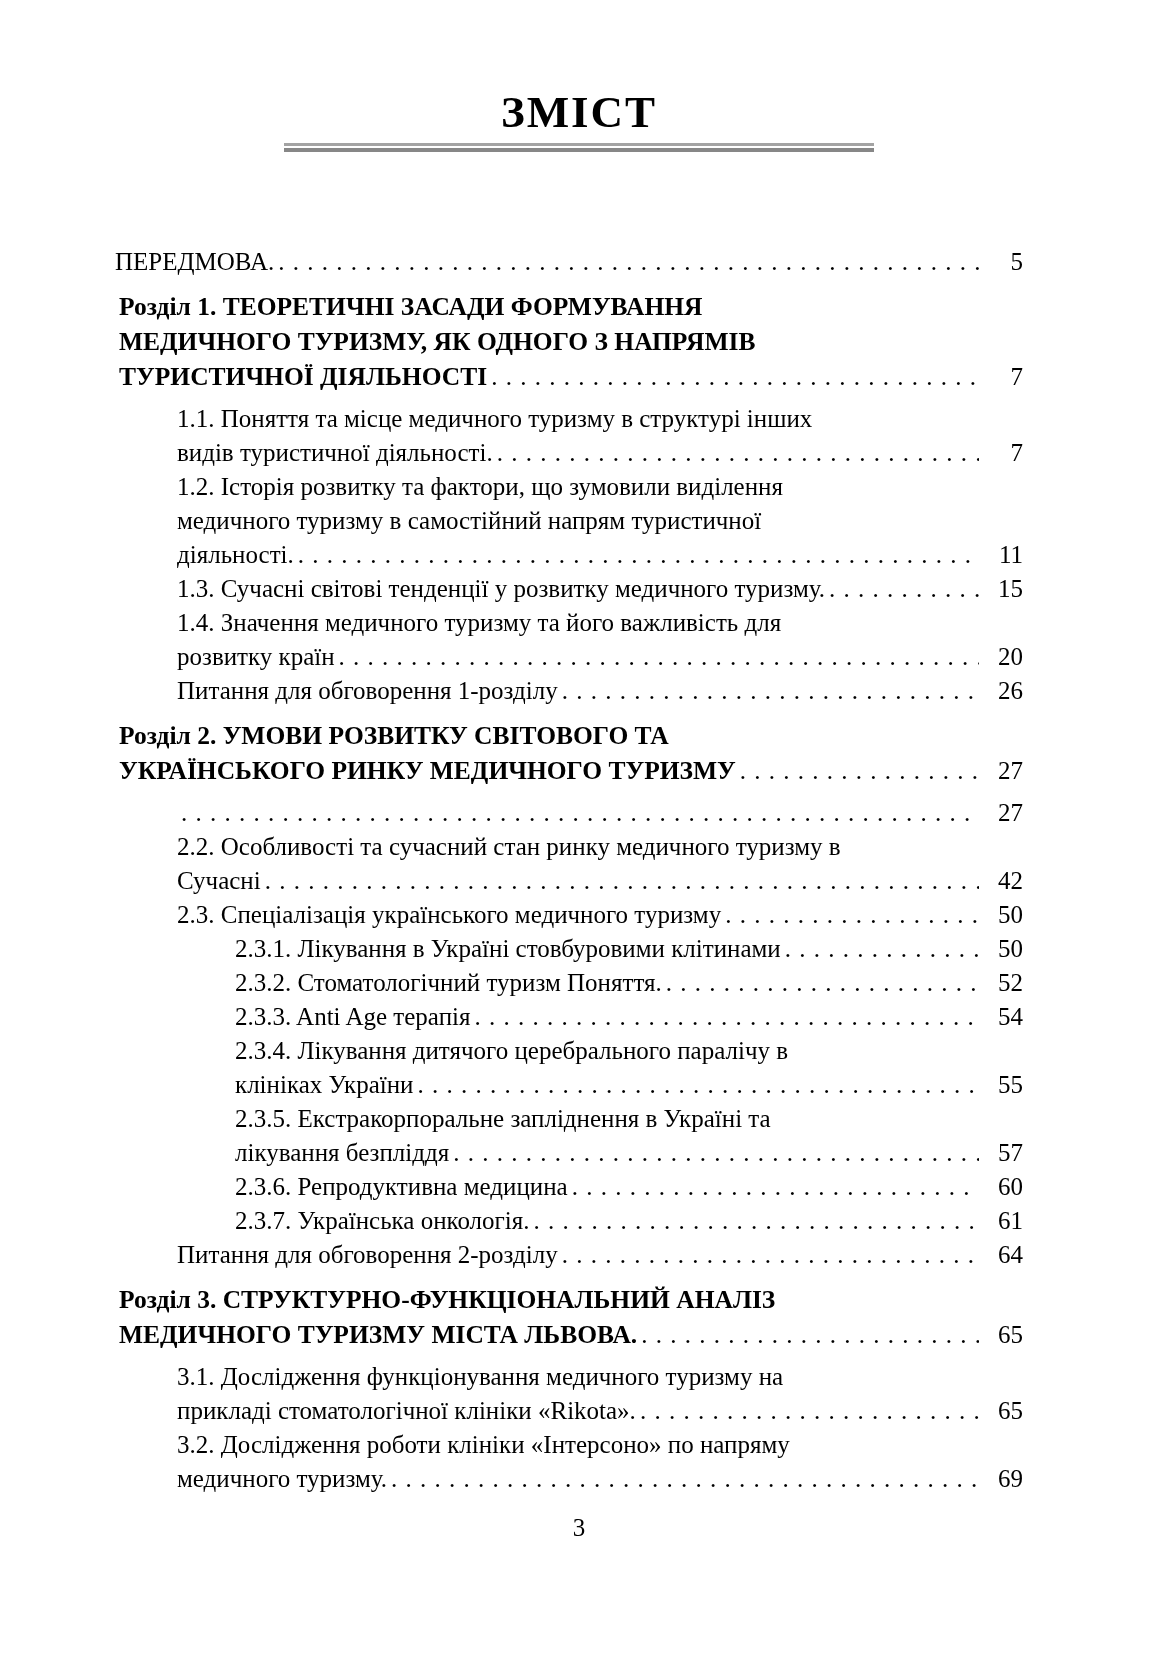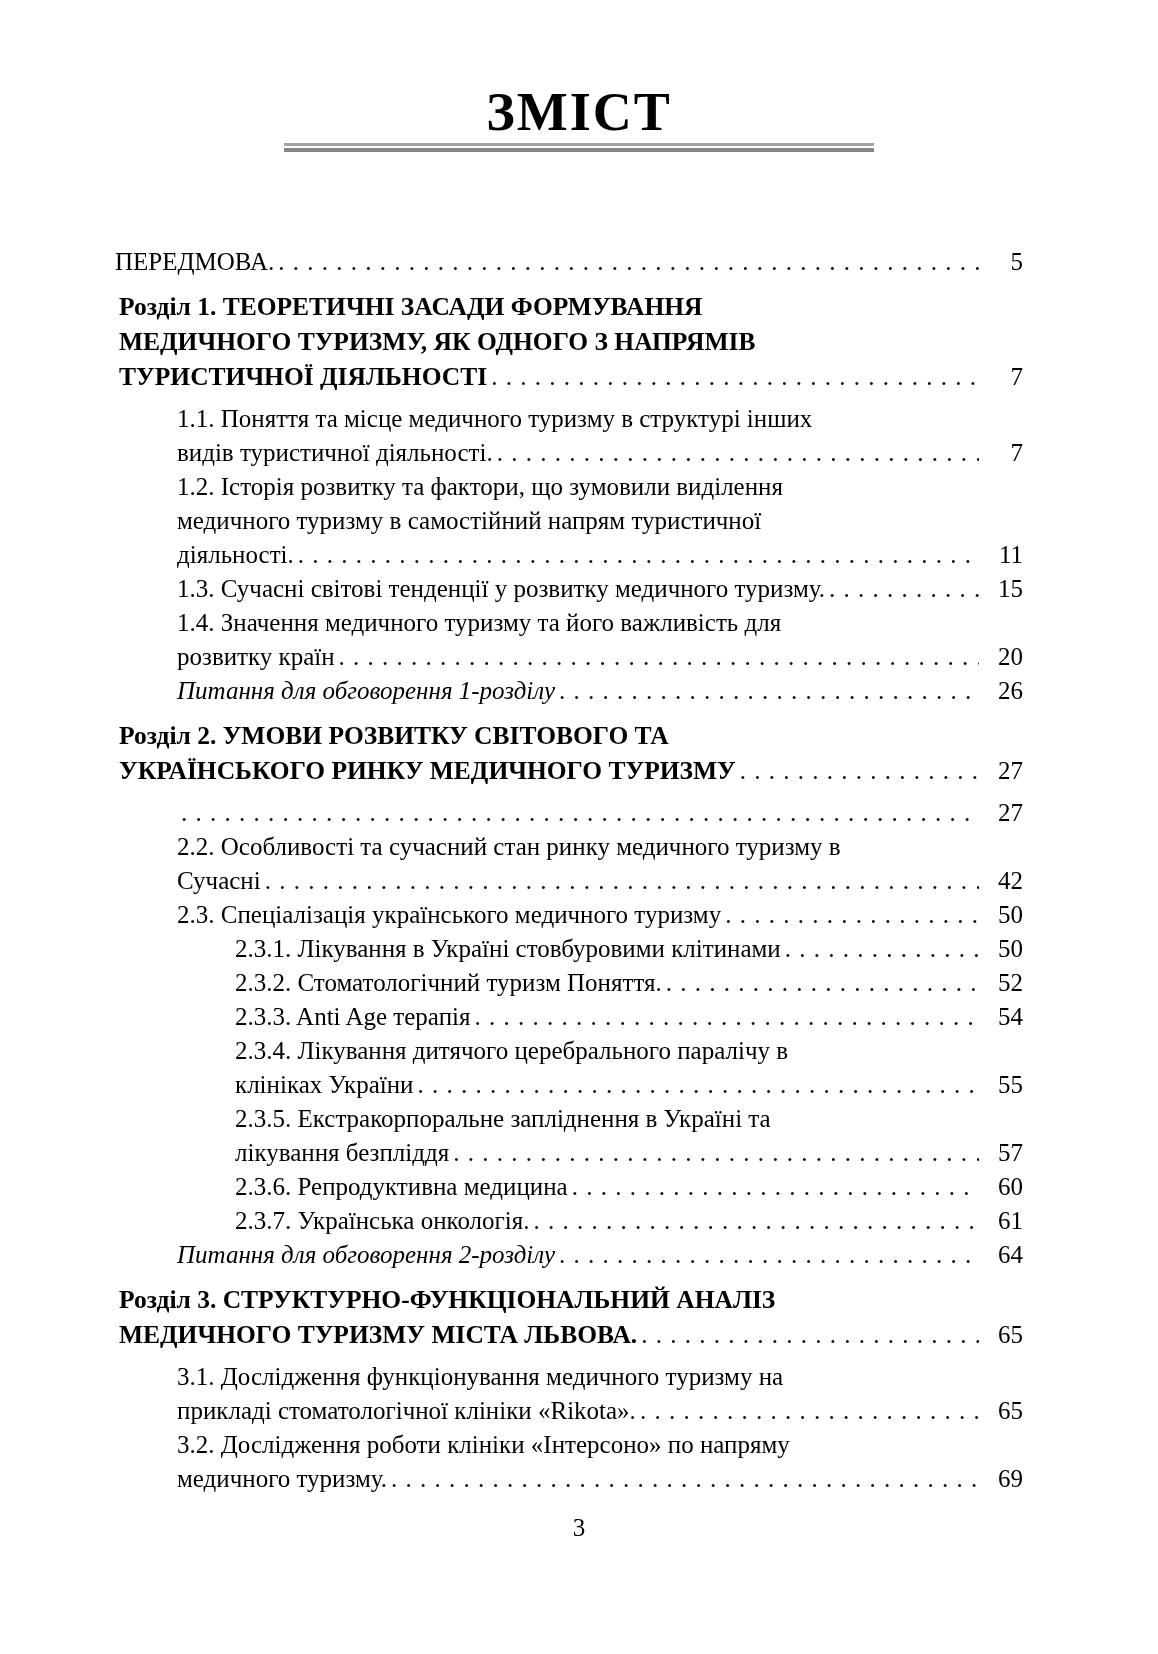--- a/index.html
+++ b/index.html
@@ -12,21 +12,21 @@
     width: 1158px;
     height: 1654px;
     background: #ffffff;
     color: #000000;
     font-family: "Liberation Serif", "DejaVu Serif", serif;
     overflow: hidden;
   }
   .title {
     padding-top: 86px;
     text-align: center;
-    font-size: 54px;
+    font-size: 45px;
     line-height: 52px;
     font-weight: bold;
     letter-spacing: 2px;
   }
   .title-rule {
     width: 590px;
     margin: 5px auto 0 auto;
   }
   .rule-light { height: 3px; background: #a3a3a3; }
   .rule-gap   { height: 2px; background: #ffffff; }
@@ -41,21 +41,21 @@
     align-items: flex-end;
     line-height: 34px;
     white-space: nowrap;
   }
   .entry.chapter { margin: 10px 0 8px 4px; }
   .entry.chapter .row {
     font-weight: bold;
     font-size: 25.5px;
     line-height: 35px;
   }
-  .entry.question .row .t { font-style: italic; }
+  .entry.question .row .t { }
   .row.indent-1 { padding-left: 62px; }
   .row.indent-2 { padding-left: 120px; }
 
   .t { flex: 0 0 auto; }
   .dots {
     flex: 1 1 auto;
     overflow: hidden;
     white-space: nowrap;
     margin-left: 4px;
     font-weight: normal;

